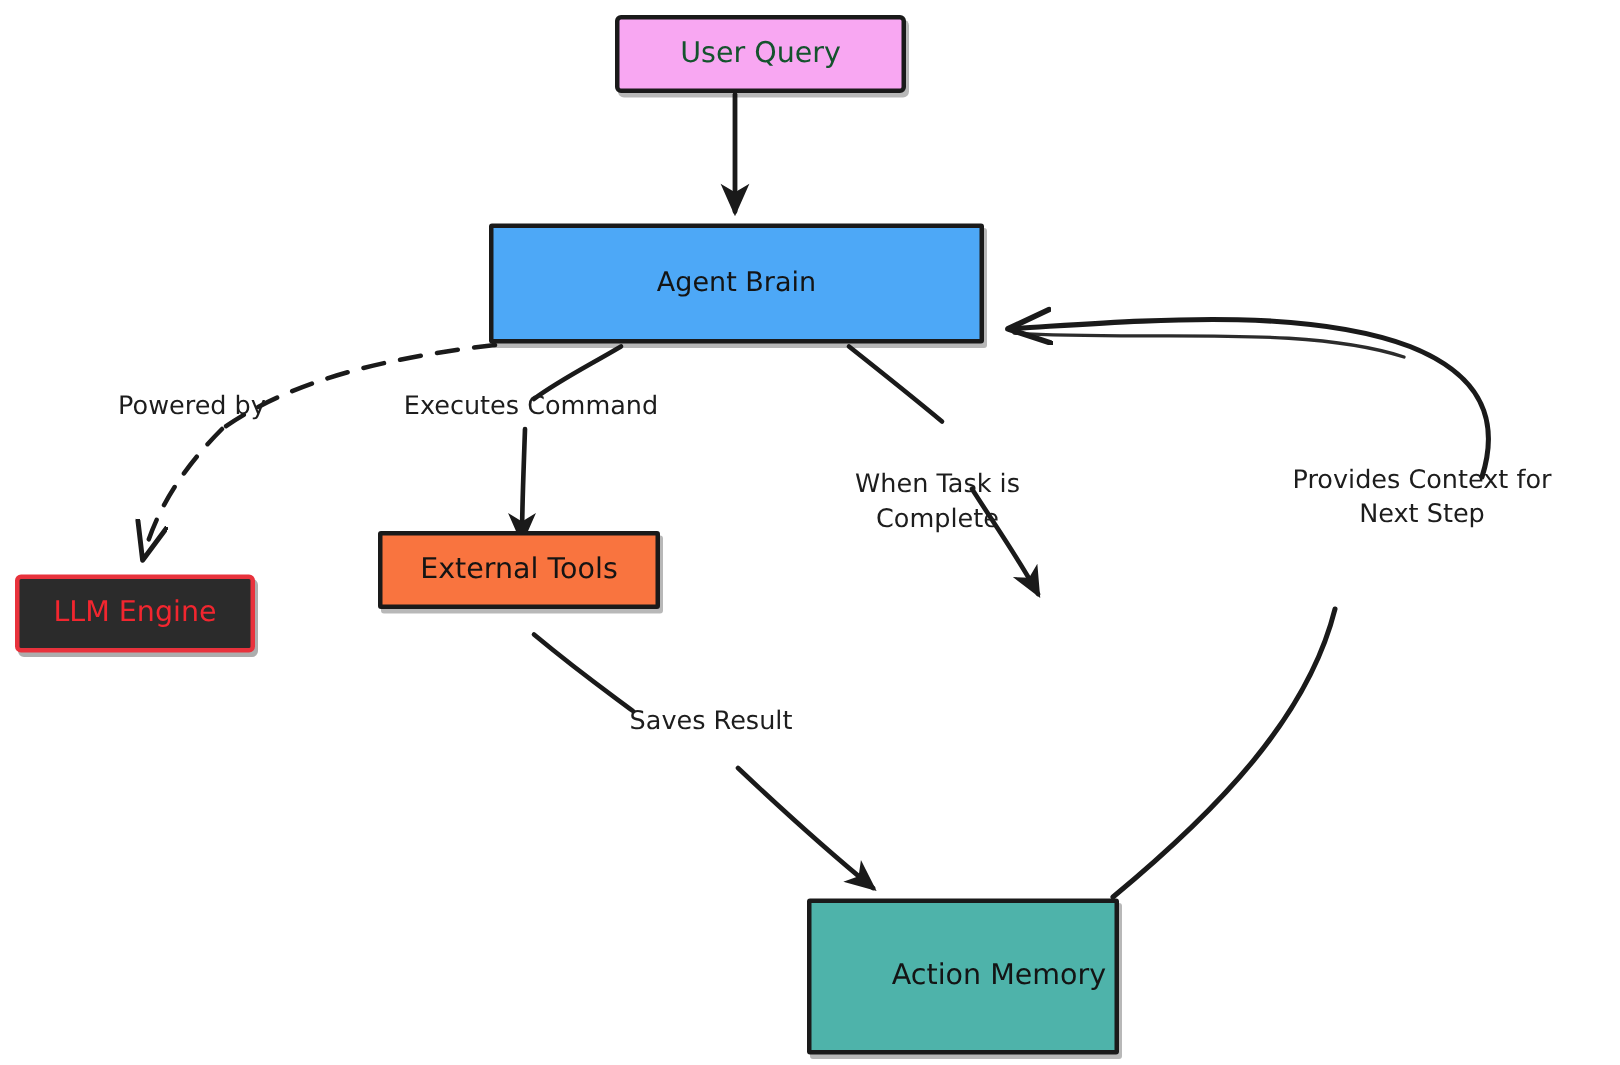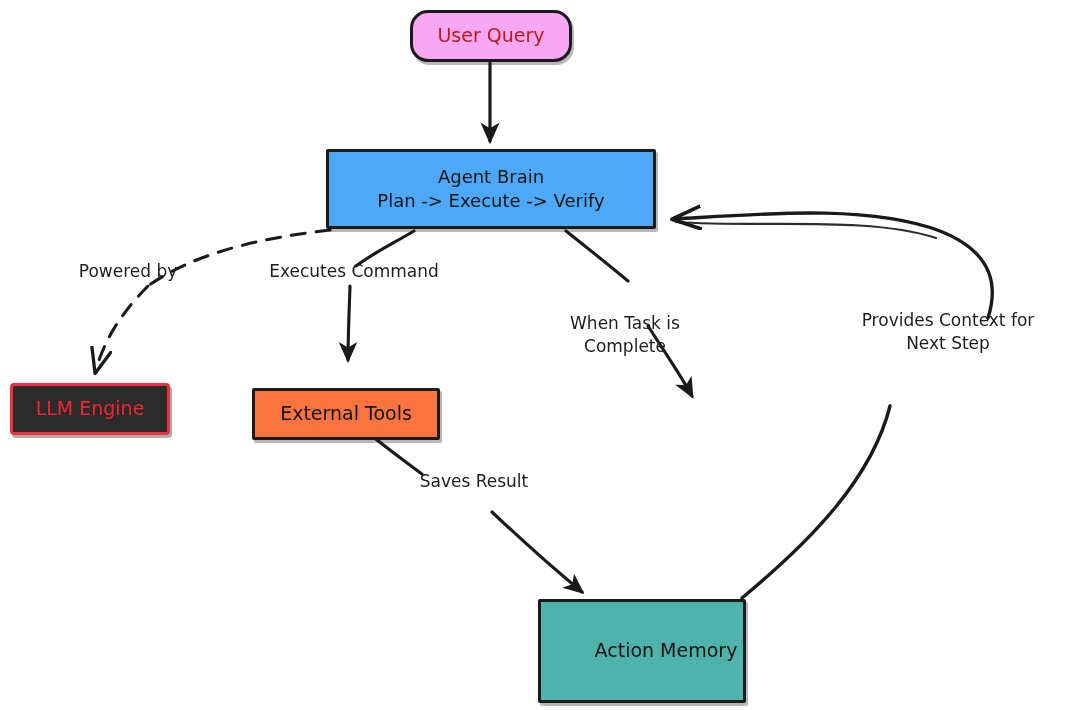--- a/index.html
+++ b/index.html
@@ -47,25 +47,25 @@
     line-height: 1.35;
     color: #1d1d1d;
     background: transparent;
     white-space: nowrap;
     font-size: 17px;
   }
   .edge-label .label-line { display: block; }
 
   
   .n-user-query {
-    left: 410px; top: 10px; width: 162px; height: 52px;
+    left: 410px; top: 10px; width: 194px; height: 52px;
     background: #f8a7f2;
     border: 3px solid #1a1a1a;
-    border-radius: 18px;
-    color: #b91c1c;
+    border-radius: 4px;
+    color: #14532d;
     font-size: 19px;
     box-shadow: 2px 3px 0 rgba(20,20,20,0.30);
   }
   .n-agent-brain {
     left: 326px; top: 149px; width: 330px; height: 80px;
     background: #4da8f7;
     border: 3px solid #1a1a1a;
     border-radius: 2px;
     color: #141414;
     font-size: 18px;
@@ -74,21 +74,21 @@
   .n-llm-engine {
     left: 10px; top: 383px; width: 160px; height: 52px;
     background: #2b2b2b;
     border: 3px solid #e8323c;
     border-radius: 4px;
     color: #f2262f;
     font-size: 19px;
     box-shadow: 2px 3px 0 rgba(20,20,20,0.35);
   }
   .n-external-tools {
-    left: 252px; top: 388px; width: 188px; height: 52px;
+    left: 252px; top: 354px; width: 188px; height: 52px;
     background: #f9743f;
     border: 3px solid #1a1a1a;
     border-radius: 2px;
     color: #141414;
     font-size: 19px;
     box-shadow: 2px 3px 0 rgba(20,20,20,0.30);
   }
   .n-final-answer {
     left: 604px; top: 407px; width: 188px; height: 52px;
     background: #7fc87f;
@@ -161,21 +161,20 @@
       <path d="M676,222 C762,228 868,216 936,238" fill="none" stroke="#1a1a1a" stroke-width="2.2" stroke-linecap="round" opacity="0.92"></path>
     </g>
   </svg>
 
   <div class="node n-user-query">
     <span class="node-line">User Query</span>
   </div>
 
   <div class="node n-agent-brain">
     <span class="node-line">Agent Brain</span>
-    <span class="node-line">Plan -&gt; Execute -&gt; Verify</span>
   </div>
 
   <div class="node n-llm-engine">
     <span class="node-line">LLM Engine</span>
   </div>
 
   <div class="node n-external-tools">
     <span class="node-line">External Tools</span>
   </div>
 

